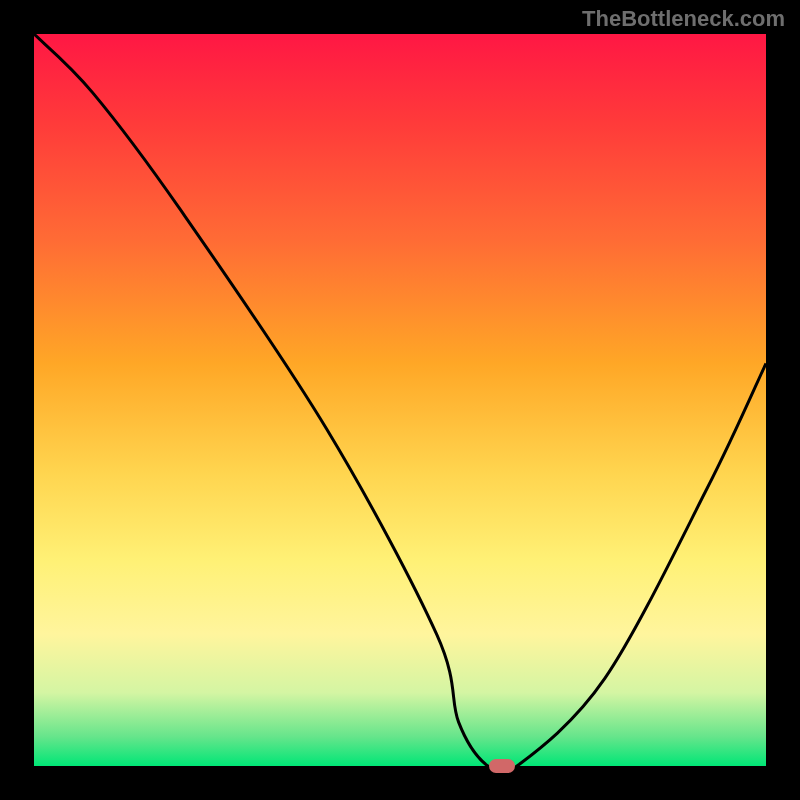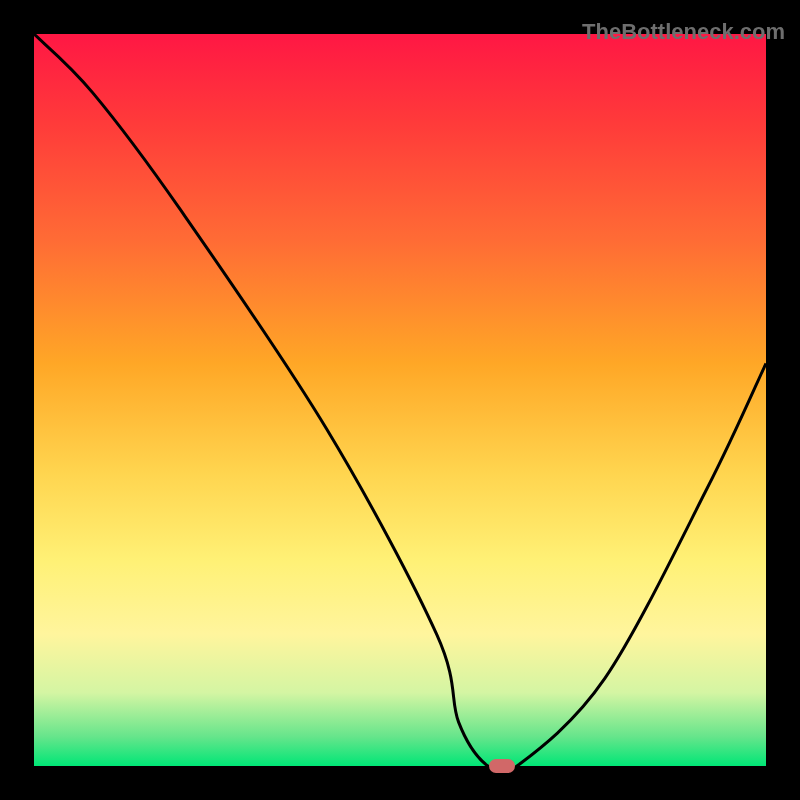--- a/index.html
+++ b/index.html
@@ -1,17 +1,17 @@
 <!DOCTYPE html>
 <html><head>
 <meta charset="utf-8">
 <style>
 * { margin: 0; padding: 0; box-sizing: border-box; }
 body { width: 800px; height: 800px; background: #000; position: relative; font-family: Arial, sans-serif; }
-.watermark { position: absolute; top: 19px; right: 15px; color: #6e6e6e; font-size: 22px; font-weight: bold; z-index: 10; }
+.watermark { position: absolute; top: 6px; right: 15px; color: #6e6e6e; font-size: 22px; font-weight: bold; z-index: 10; }
 .chart-area { position: absolute; top: 34px; left: 34px; width: 732px; height: 732px; background: linear-gradient(to bottom,
   #ff1744 0%,
   #ff3a3a 12%,
   #ff6b35 28%,
   #ffa726 45%,
   #ffd54f 60%,
   #fff176 72%,
   #fff59d 82%,
   #d4f5a3 90%,
   #66e58b 96%,

